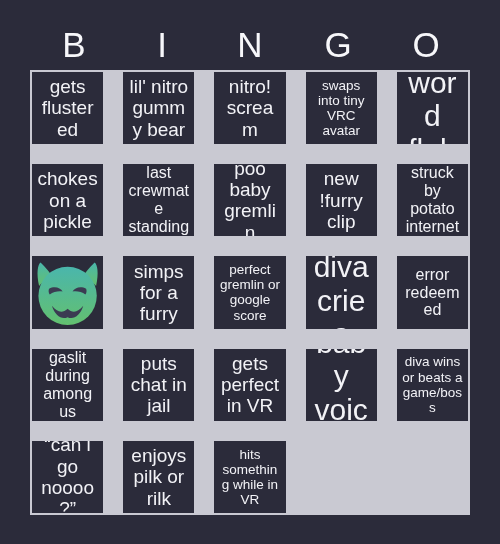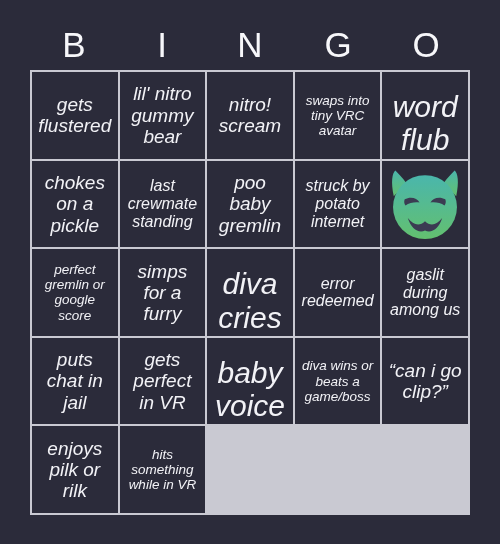--- a/index.html
+++ b/index.html
@@ -51,22 +51,21 @@
     position: absolute;
     left: 30px;
     top: 70px;
     width: 440px;
     height: 445px;
     display: grid;
     grid-template-columns: repeat(5, 1fr);
     grid-template-rows: repeat(5, 1fr);
     background: #c9c9d2;
     border: 2px solid #c9c9d2;
-    gap: 2px;
-    font-style: italic;
+    gap: 20px;
   }
 
   .bingo-cell {
     background: #2b2b3a;
     display: flex;
     align-items: center;
     justify-content: center;
     text-align: center;
     padding: 3px 5px;
     overflow: hidden;
@@ -128,43 +127,46 @@
       <div class="bingo-cell">
         <span class="cell-text size-md">chokes on a pickle</span>
       </div>
       <div class="bingo-cell">
         <span class="cell-text size-sm">last crewmate standing</span>
       </div>
       <div class="bingo-cell">
         <span class="cell-text size-md">poo baby gremlin</span>
       </div>
       <div class="bingo-cell">
+        <span class="cell-text size-md">new !furry clip</span>
+      </div>
+      <div class="bingo-cell">
         <span class="cell-text size-sm">struck by potato internet</span>
       </div>
       <div class="bingo-cell free-space">
         <svg viewBox="0 0 100 100" class="imp-emoji">
           <defs>
             <linearGradient id="impGrad" x1="0" y1="0" x2="0" y2="1">
               <stop offset="0%" stop-color="#4ab6ac"></stop>
               <stop offset="100%" stop-color="#63c06f"></stop>
             </linearGradient>
           </defs>
           <path d="M10,40 C6,22 8,10 12,7 C19,14 26,22 30,29 C23,30 15,34 10,40 Z" fill="url(#impGrad)"></path>
           <path d="M90,40 C94,22 92,10 88,7 C81,14 74,22 70,29 C77,30 85,34 90,40 Z" fill="url(#impGrad)"></path>
           <circle cx="50" cy="54" r="41" fill="url(#impGrad)"></circle>
           <path d="M24,44 C31,40 40,42 43,48 C38,47 30,48 25,52 C23,50 23,46 24,44 Z" fill="#3b3b52"></path>
           <path d="M76,44 C69,40 60,42 57,48 C62,47 70,48 75,52 C77,50 77,46 76,44 Z" fill="#3b3b52"></path>
           <path d="M28,68 C35,77 43,79 50,72 C57,79 65,77 72,68 C68,82 58,88 50,84 C42,88 32,82 28,68 Z" fill="#3b3b52"></path>
         </svg>
       </div>
       <div class="bingo-cell">
-        <span class="cell-text size-xs">perfect gremlin or google score</span>
+        <span class="cell-text size-md">simps for a furry</span>
       </div>
       <div class="bingo-cell">
-        <span class="cell-text size-md">simps for a furry</span>
+        <span class="cell-text size-xs">perfect gremlin or google score</span>
       </div>
       <div class="bingo-cell">
         <span class="cell-text size-xl">diva cries</span>
       </div>
       <div class="bingo-cell">
         <span class="cell-text size-sm">error redeemed</span>
       </div>
       <div class="bingo-cell">
         <span class="cell-text size-sm">gaslit during among us</span>
       </div>
@@ -174,21 +176,21 @@
       <div class="bingo-cell">
         <span class="cell-text size-md">gets perfect in VR</span>
       </div>
       <div class="bingo-cell">
         <span class="cell-text size-xl">baby voice</span>
       </div>
       <div class="bingo-cell">
         <span class="cell-text size-xs">diva wins or beats a game/boss</span>
       </div>
       <div class="bingo-cell">
-        <span class="cell-text size-md">“can i go clip?”</span>
+        <span class="cell-text size-md">“can i go noooo?”</span>
       </div>
       <div class="bingo-cell">
         <span class="cell-text size-md">enjoys pilk or rilk</span>
       </div>
       <div class="bingo-cell">
         <span class="cell-text size-xs">hits something while in VR</span>
       </div>
     </div>
 
 </div>

